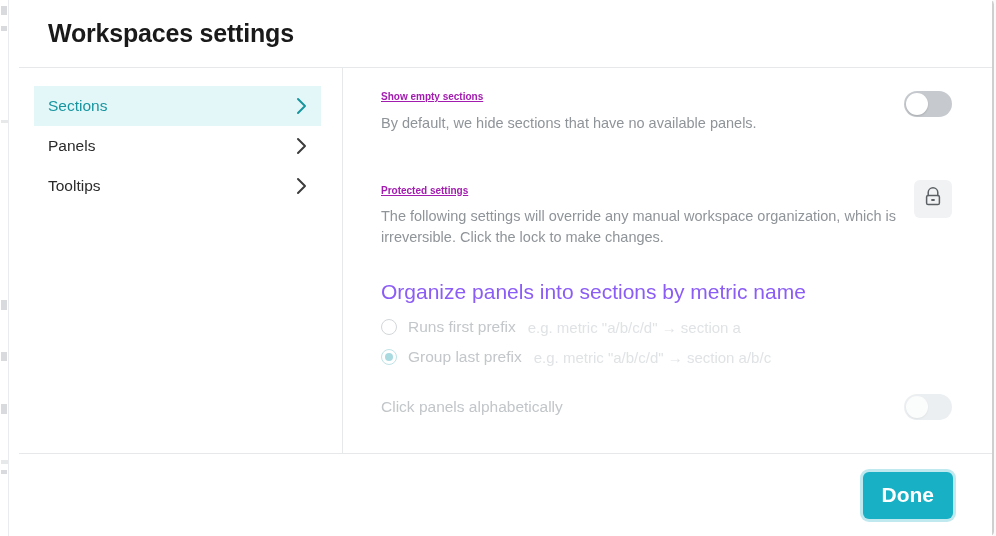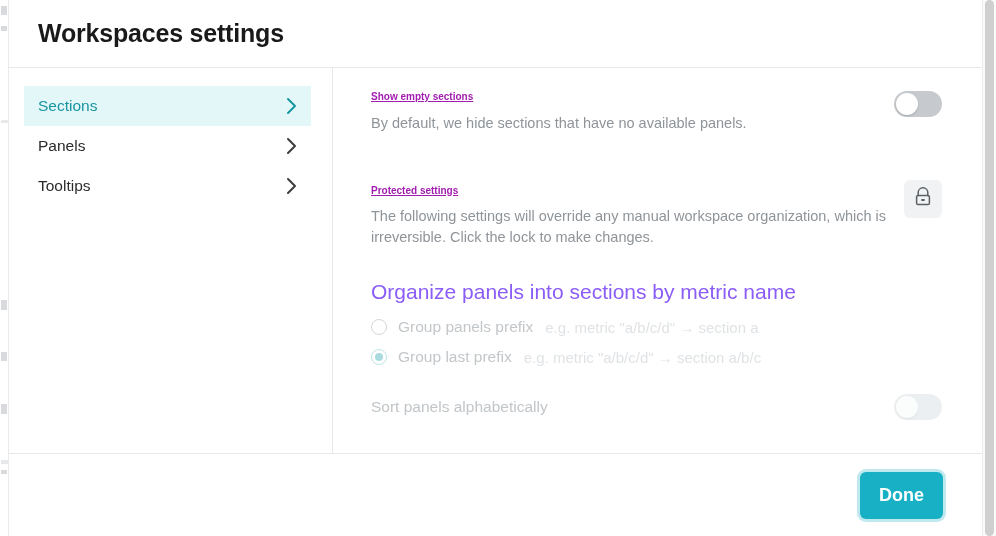--- a/index.html
+++ b/index.html
@@ -40,21 +40,21 @@
   #window-scrollbar .thumb {
     position: absolute;
     left: 2px; top: 0;
     width: 9px; height: 536px;
     background: #cfcfcf;
     border-radius: 5px;
   }
 
   #modal {
     position: absolute;
-    left: 9px; top: 0;
+    left: 19px; top: 0;
     width: 973px;
     height: 536px;
     background: #ffffff;
     display: flex;
     flex-direction: column;
   }
 
   
   .modal-header {
     height: 68px;
@@ -244,21 +244,21 @@
   }
   .done-btn {
     min-width: 66px;
     height: 47px;
     padding: 0 19px;
     border: none;
     border-radius: 6px;
     background: #18b0c4;
     color: #ffffff;
     font-family: "Liberation Sans", sans-serif;
-    font-size: 18px;
+    font-size: 21px;
     font-weight: 700;
     cursor: pointer;
     box-shadow: 0 0 0 3px rgba(24,176,196,0.28);
   }
 </style>
 </head>
 <body>
 
 <div id="page-behind">
   <div class="ghost-line" style="top:6px;height:9px;"></div>
@@ -344,32 +344,32 @@
             </span>
           </div>
         </div>
 
         <div class="disabled-block">
 
           <div class="group-label">Organize panels into sections by metric name</div>
 
           <div class="radio-row">
             <span class="radio"></span>
-            <span class="radio-label">Group panels prefix</span>
+            <span class="radio-label">Runs first prefix</span>
             <span class="radio-hint">e.g. metric "a/b/c/d" → section a</span>
           </div>
 
           <div class="radio-row">
             <span class="radio checked"></span>
             <span class="radio-label">Group last prefix</span>
             <span class="radio-hint">e.g. metric "a/b/c/d" → section a/b/c</span>
           </div>
 
           <div class="sort-row">
-            <span class="sort-label">Sort panels alphabetically</span>
+            <span class="sort-label">Click panels alphabetically</span>
             <div class="toggle ghost">
               <div class="knob"></div>
             </div>
           </div>
 
         </div>
       </div>
 
     </section>
   </div>

